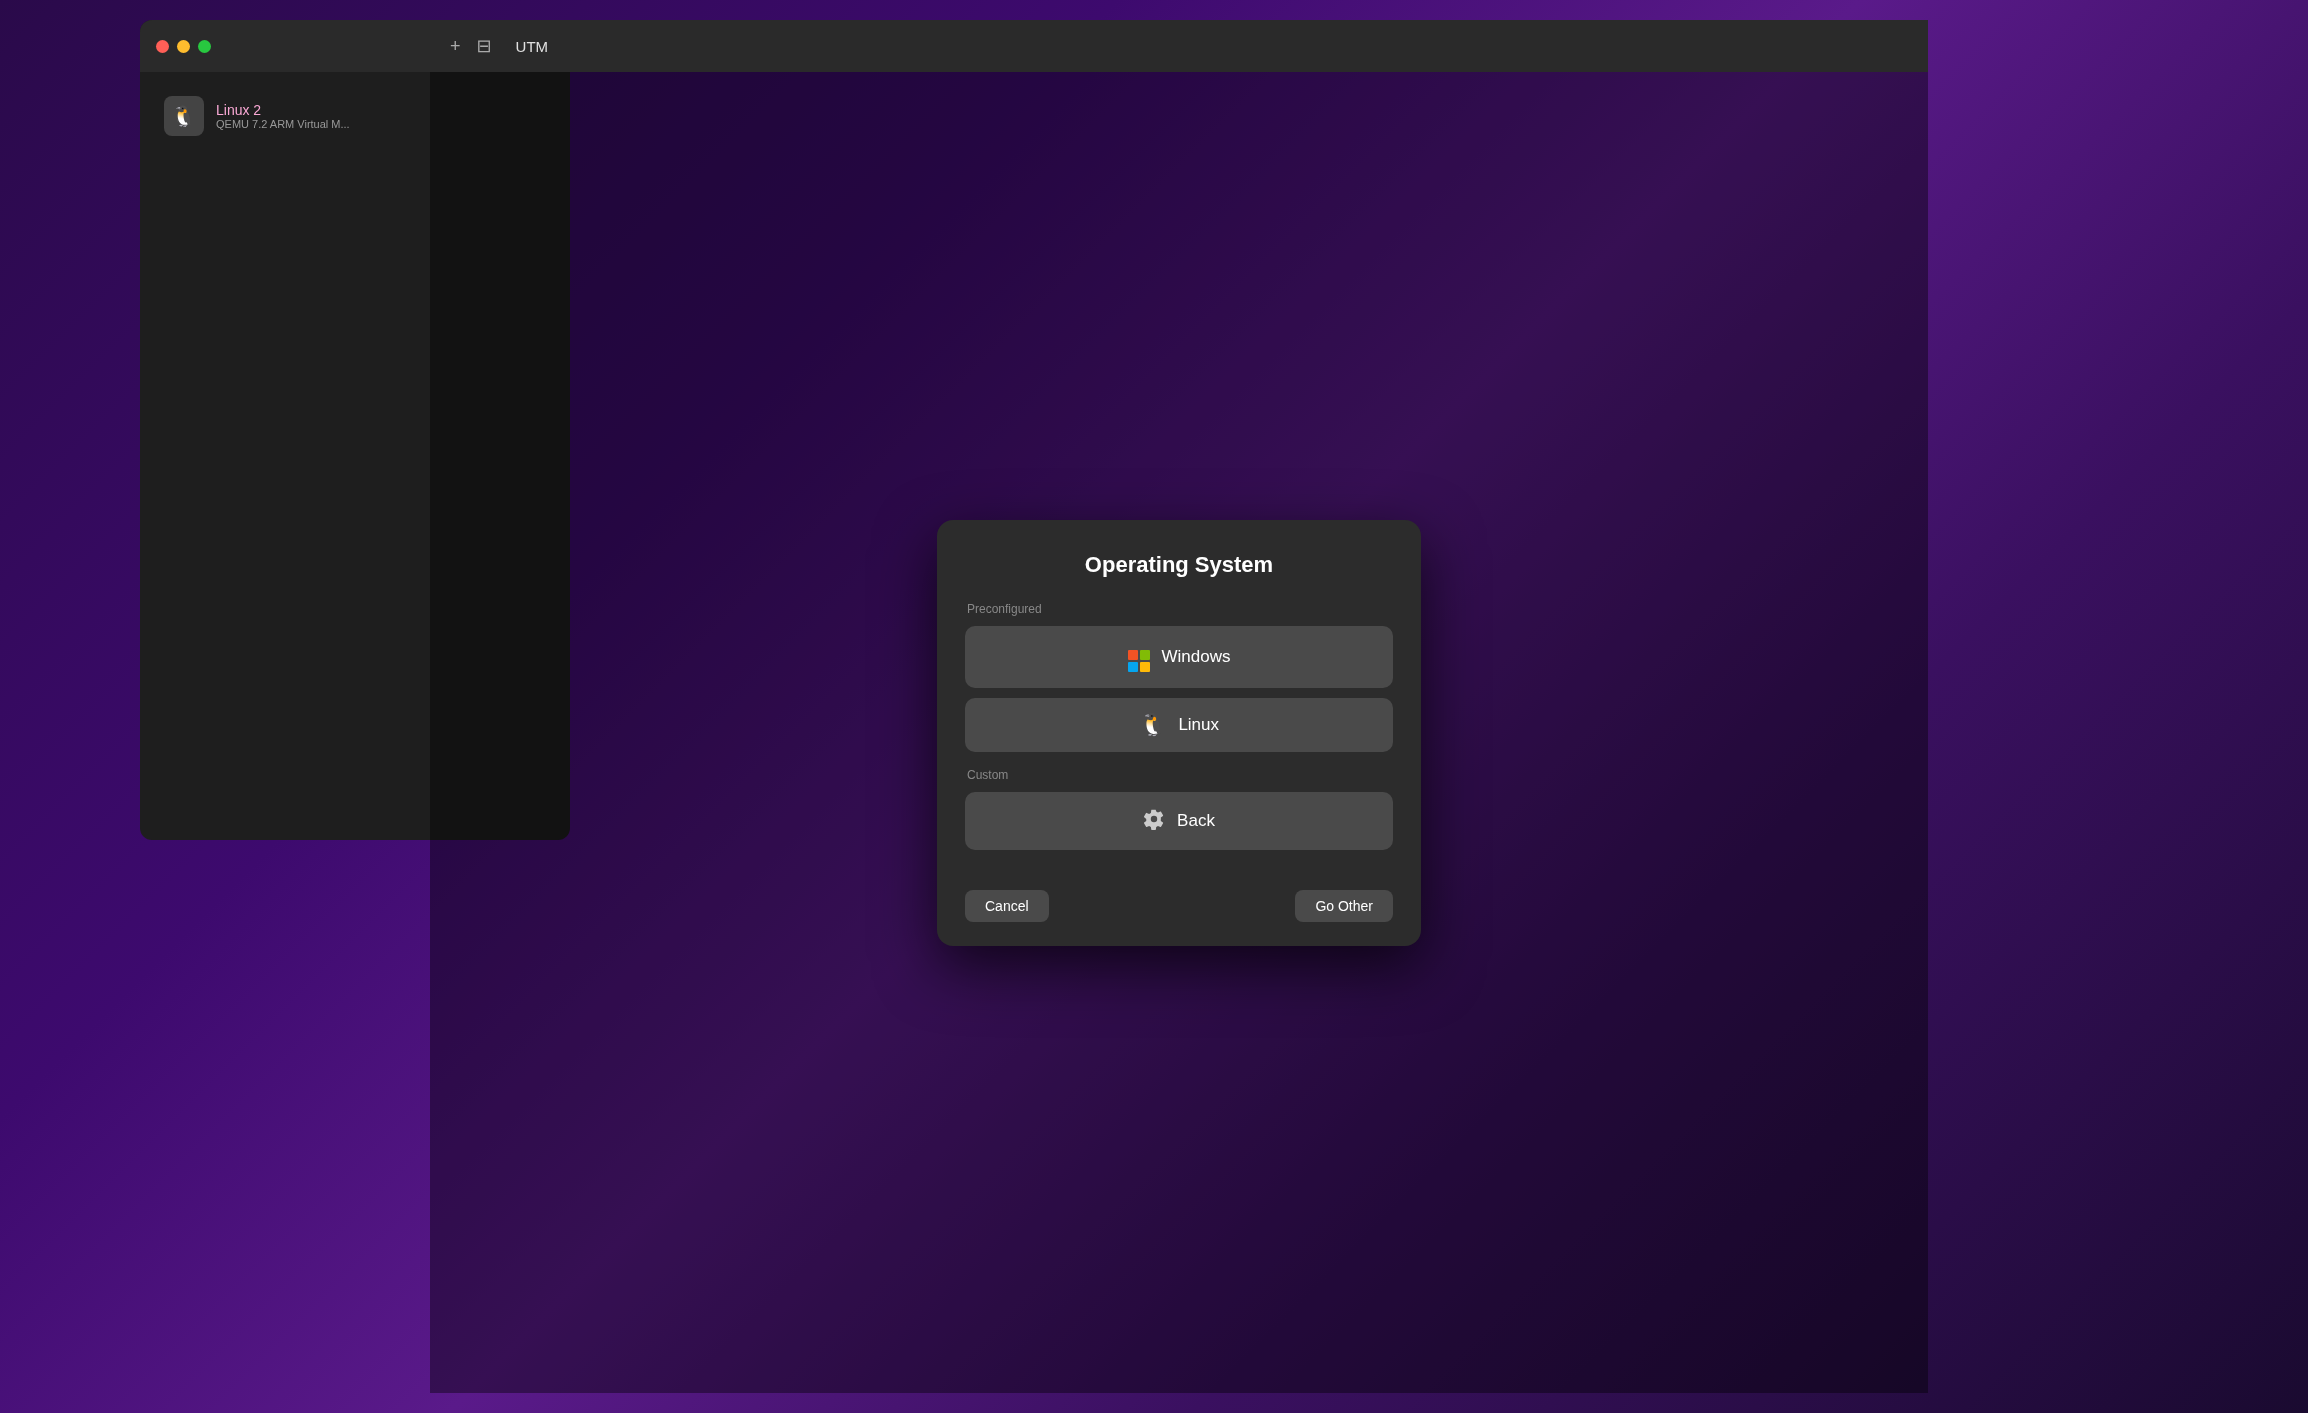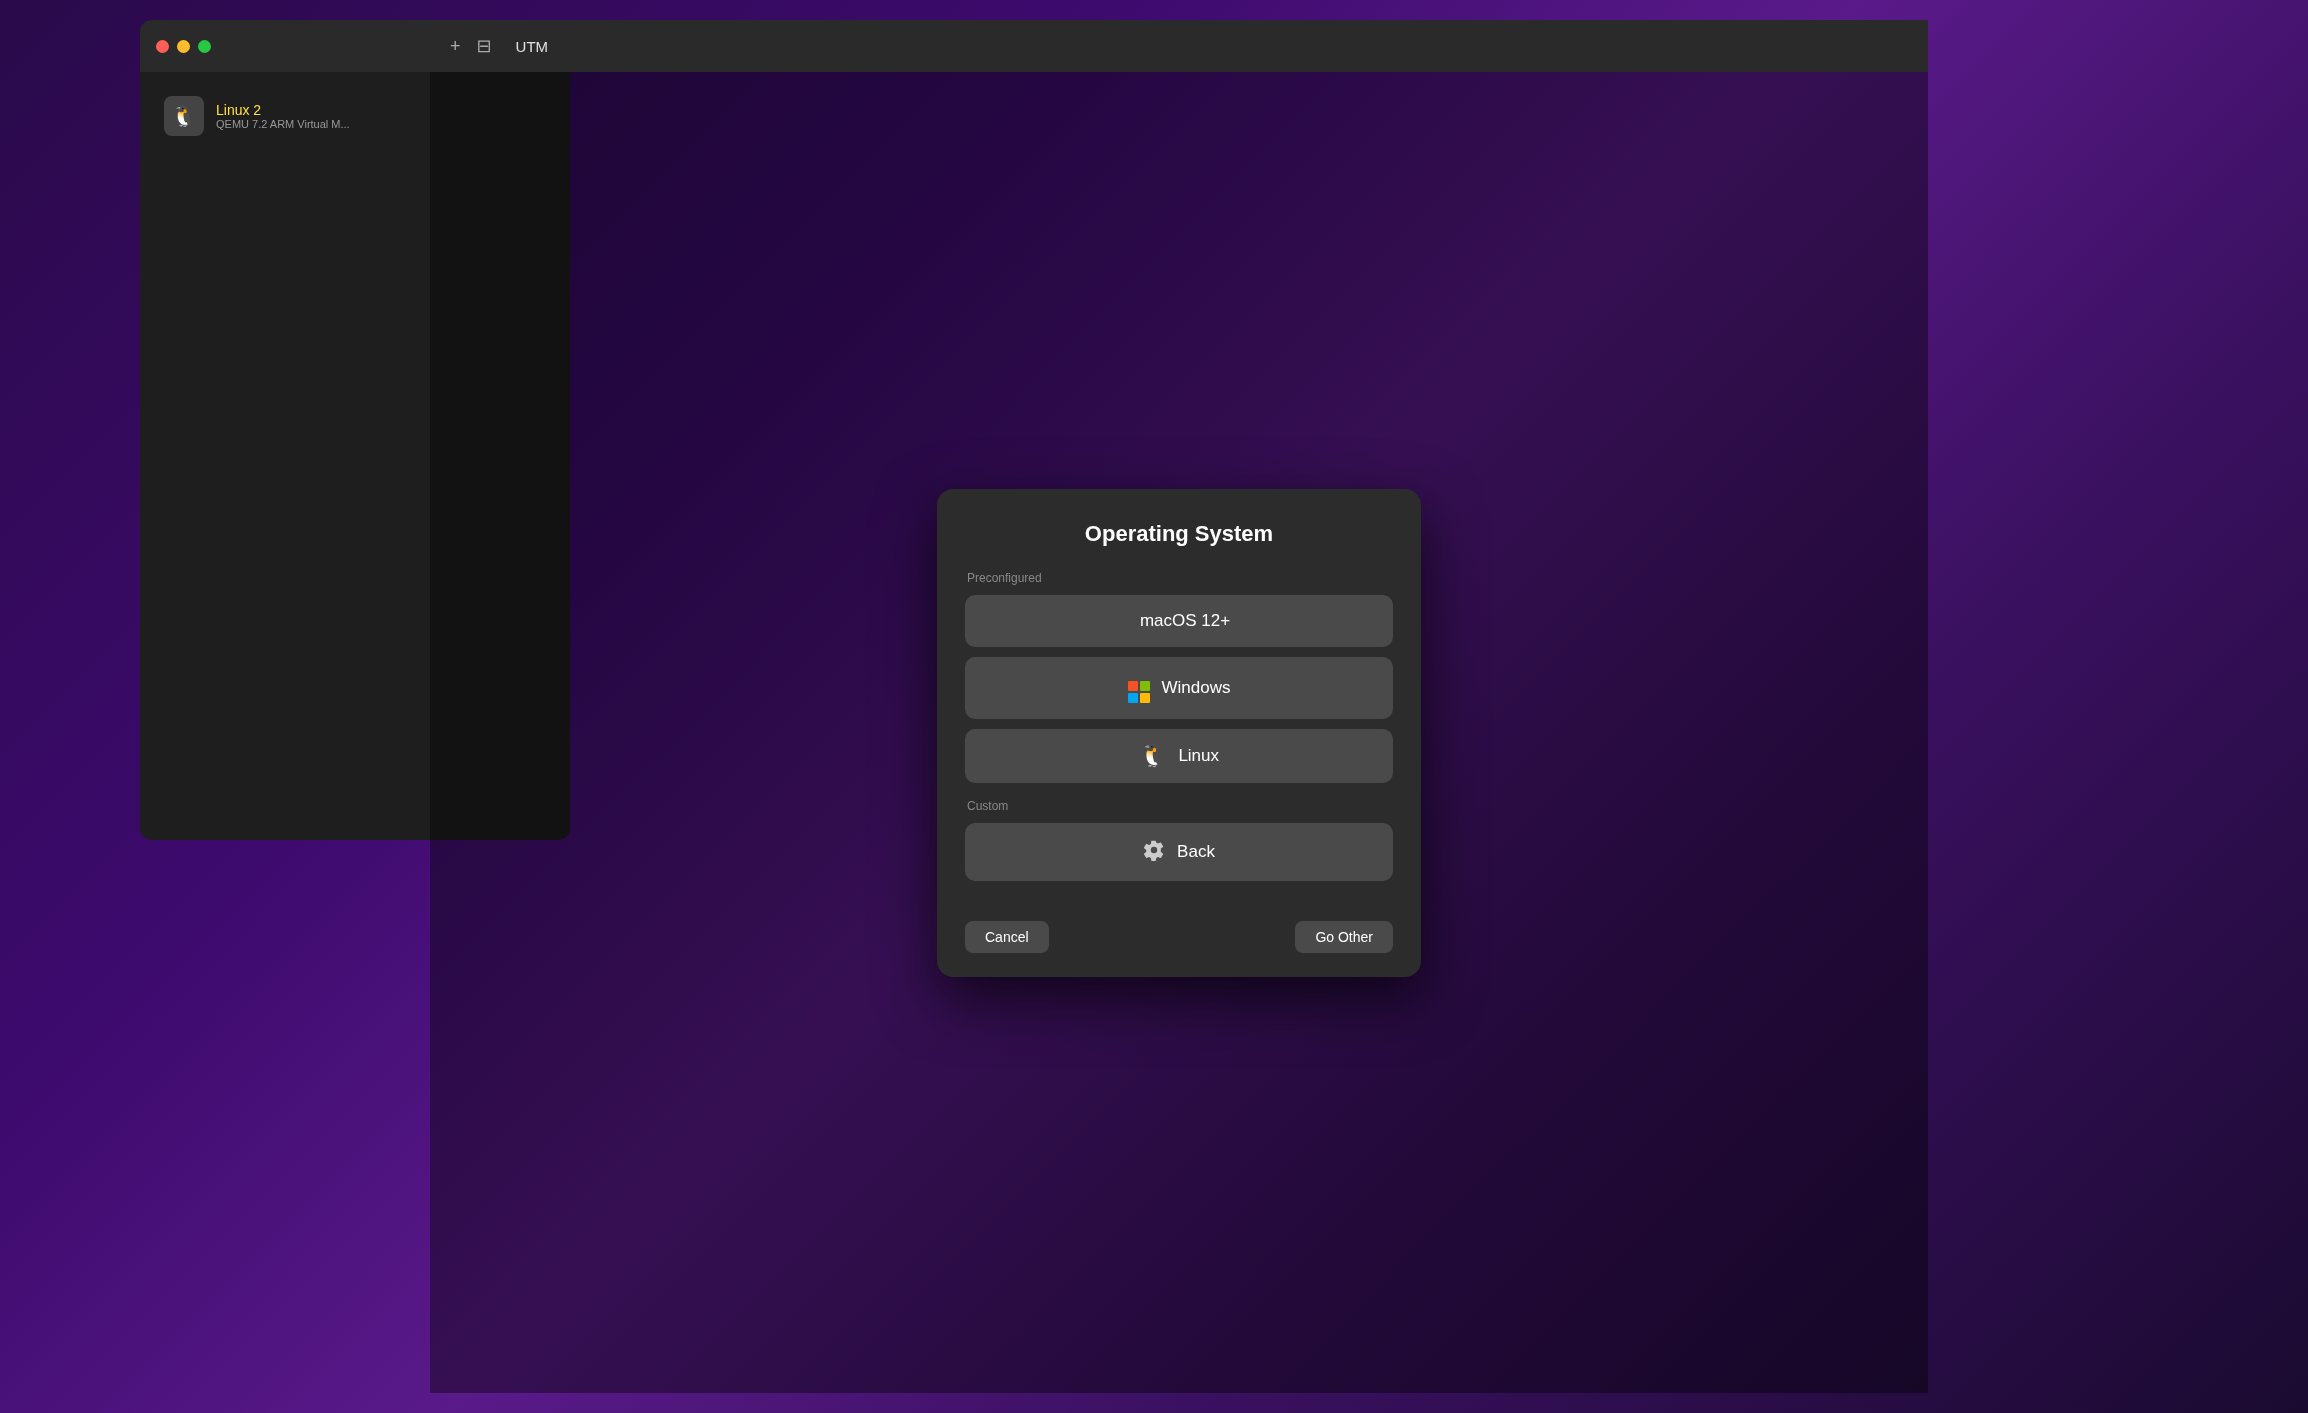--- a/index.html
+++ b/index.html
@@ -62,21 +62,21 @@
       background: #444;
       border-radius: 8px;
       display: flex;
       align-items: center;
       justify-content: center;
       font-size: 20px;
       flex-shrink: 0;
     }
 
     .vm-info-title {
-      color: #fde047;
+      color: #f9a8d4;
       font-size: 14px;
       font-weight: 500;
     }
 
     .vm-info-sub {
       color: #999;
       font-size: 11px;
     }
 
     
@@ -250,24 +250,20 @@
   <span class="toolbar-icon">⊟</span>
   <span class="toolbar-title">UTM</span>
 </div>
 
 <div class="modal-overlay">
   <div class="modal">
     <h2 class="modal-title">Operating System</h2>
 
     <div class="section-label">Preconfigured</div>
 
-    <button class="os-button">
-      <span class="apple-logo os-icon"></span>
-      <span>macOS 12+</span>
-    </button>
 
     <button class="os-button">
       <span class="os-icon">
         <span class="windows-icon">
           <span></span>
             <span></span>
             <span></span>
             <span></span>
         </span>
       </span>

